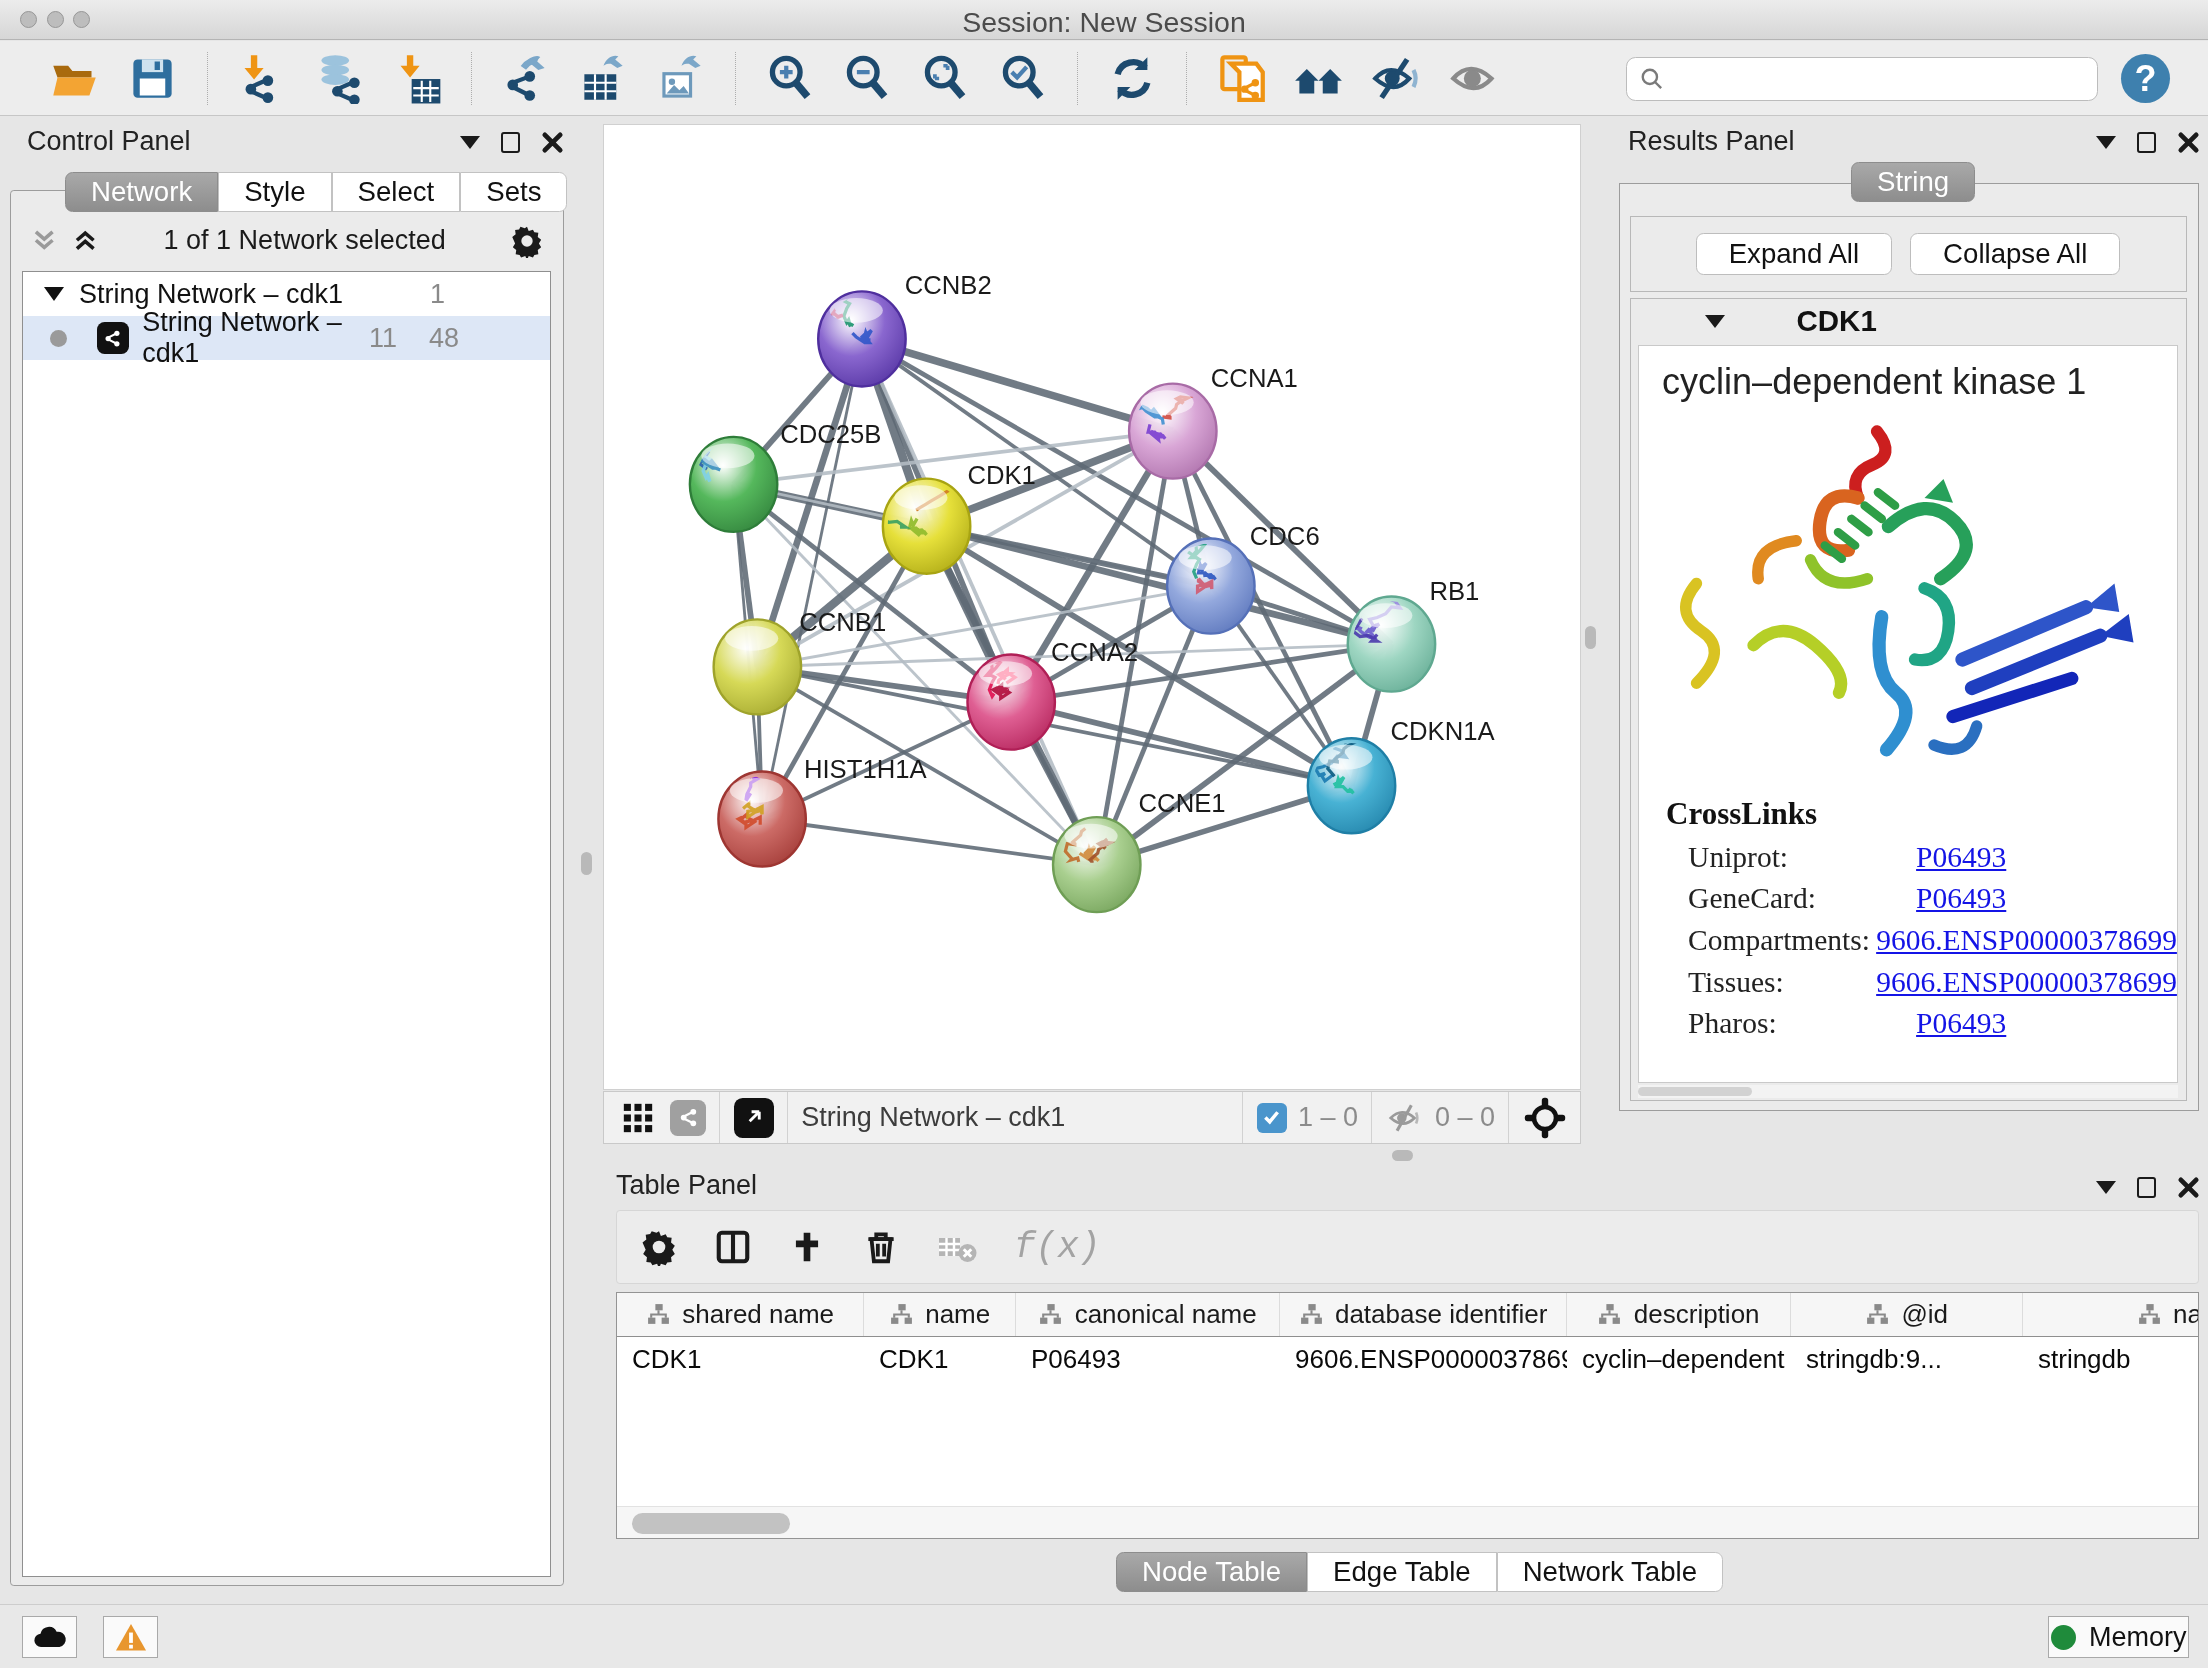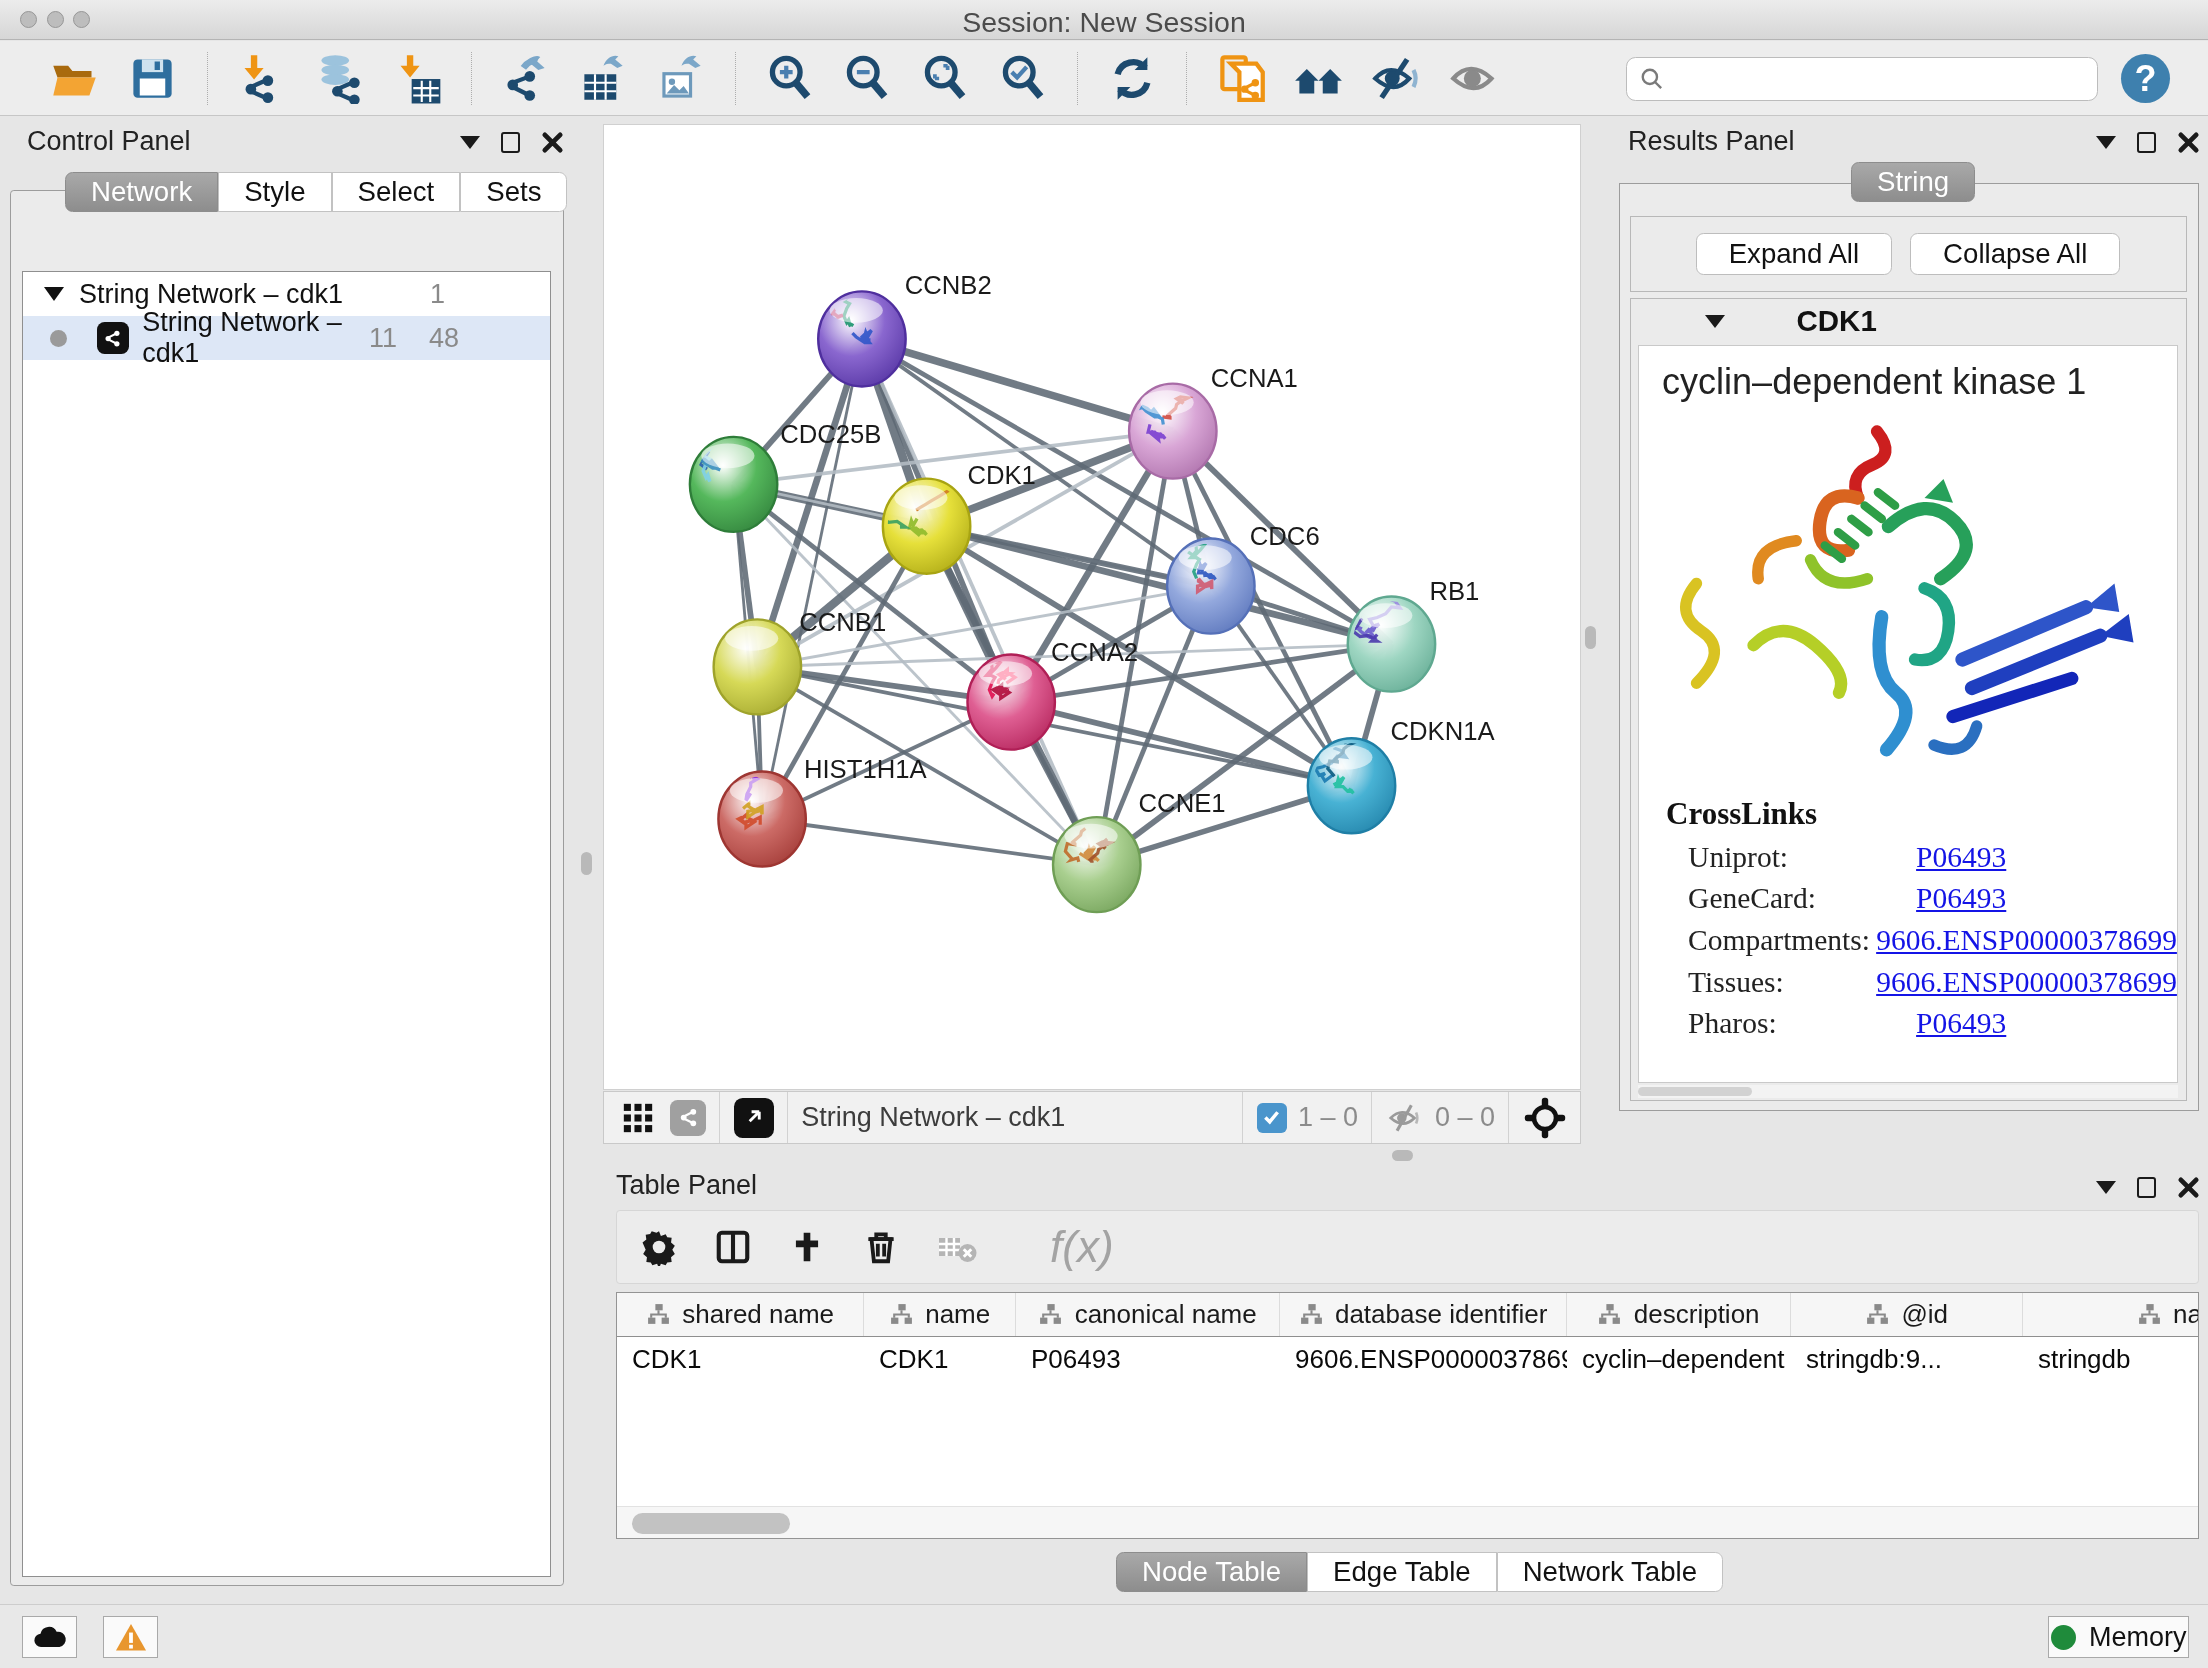--- a/index.html
+++ b/index.html
@@ -293,20 +293,33 @@
         <path d="M4 4l16 16M20 4L4 20" stroke="#1a1a1a" stroke-width="5" stroke-linecap="round"></path>
       </svg>
   </div>
   <div class="cp-tabs">
     <div class="tabbtn first active">Network</div>
     <div class="tabbtn">Style</div>
     <div class="tabbtn">Select</div>
     <div class="tabbtn last">Sets</div>
   </div>
   <div class="cp-box">
+    <div class="cp-toolrow">
+      <svg width="28.5" height="28.5" viewBox="0 0 24 24">
+          <path d="M5 5l7 6 7-6M5 12l7 6 7-6" stroke="#9a9a9a" stroke-width="3" fill="none"></path>
+        </svg>
+      <svg width="28.5" height="28.5" viewBox="0 0 24 24" style="margin-left:13.3px">
+          <path d="M5 19l7-6 7 6M5 12l7-6 7 6" stroke="#1a1a1a" stroke-width="3" fill="none"></path>
+        </svg>
+      <div class="cp-status">1 of 1 Network selected</div>
+      <svg width="34" height="34" viewBox="0 0 24 24">
+          <path d="M12 2l1.2 3 3-1 1 1.8 2.8 0.4-0.4 3 2.4 2-1.6 2.6 1.6 2.6-2.4 2 0.4 3-2.8 0.4-1 1.8-3-1-1.2 3-1.2-3-3 1-1-1.8-2.8-0.4 0.4-3-2.4-2 1.6-2.6L1.6 9.2l2.4-2-0.4-3 2.8-0.4 1-1.8 3 1z" fill="#1a1a1a"></path>
+          <circle cx="12" cy="12" r="4" fill="#ebebeb"></circle>
+        </svg>
+    </div>
     <div class="cp-list">
       <div class="tree-row">
         <span style="margin:0 15px 0 21px;width:0;height:0;border-left:10.5px solid transparent;border-right:10.5px solid transparent;border-top:14.3px solid #111;"></span>
         <span style="flex:1">String Network – cdk1</span>
         <span class="cnt" style="margin-right:105px">1</span>
       </div>
       <div class="tree-row sel">
         <span style="width:17px;height:17px;border-radius:50%;background:#9a9a9a;margin:0 30px 0 27px;"></span>
         <span class="share-badge">
           <svg width="21" height="21" viewBox="0 0 24 24">
@@ -731,21 +744,21 @@
     <svg width="38" height="38" viewBox="0 0 24 24">
         <path d="M6 7h12l-1.5 14h-9z" fill="none" stroke="#1a1a1a" stroke-width="2.4"></path>
         <path d="M4 7h16M9 7V4h6v3M10 10v8M14 10v8" stroke="#1a1a1a" stroke-width="2.4" fill="none"></path>
       </svg>
     <svg width="42" height="38" viewBox="0 0 28 24">
         <rect x="2" y="6" width="14" height="12" fill="#b5b5b5"></rect>
         <path d="M2 10h14M2 14h14M7 6v12M12 6v12" stroke="#fff" stroke-width="1.6"></path>
         <circle cx="21" cy="16" r="6" fill="#b5b5b5"></circle>
         <path d="M18.5 13.5l5 5m0-5l-5 5" stroke="#fff" stroke-width="2"></path>
       </svg>
-    <span style="font-family:Liberation Sans, sans-serif;font-style:italic;font-size:44px;color:#a3a3a3;margin-left:36px;">f(x)</span>
+    <span style="font-family:Liberation Mono, monospace;font-style:italic;font-size:36px;color:#a3a3a3;">f(x)</span>
   </div>
   <div class="tp-table">
     <div class="th-row" id="table-header-row">
         <div class="th-cell" style="width: 247px;">
           <svg width="25" height="25" viewBox="0 0 24 24">
             <g fill="#8a8a8a">
               <rect x="9" y="2" width="7" height="6"></rect>
               <rect x="2" y="15" width="7" height="6"></rect>
               <rect x="15" y="15" width="7" height="6"></rect>
               <path d="M12 8v4M5 15v-3h14v3" stroke="#8a8a8a" stroke-width="2" fill="none"></path>

